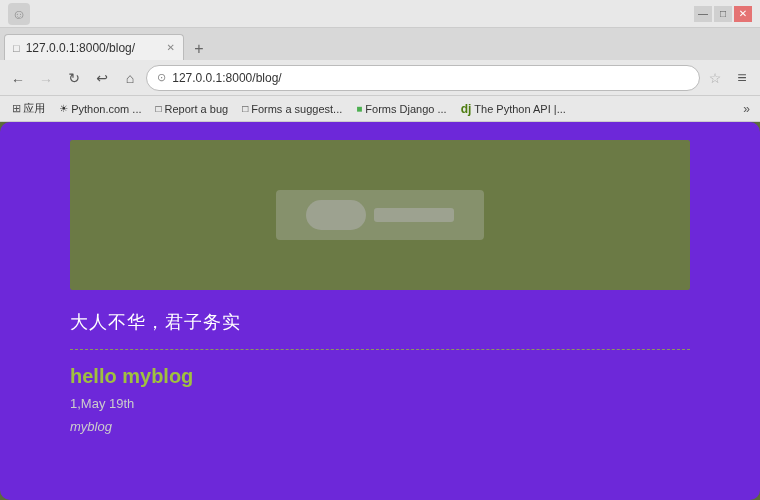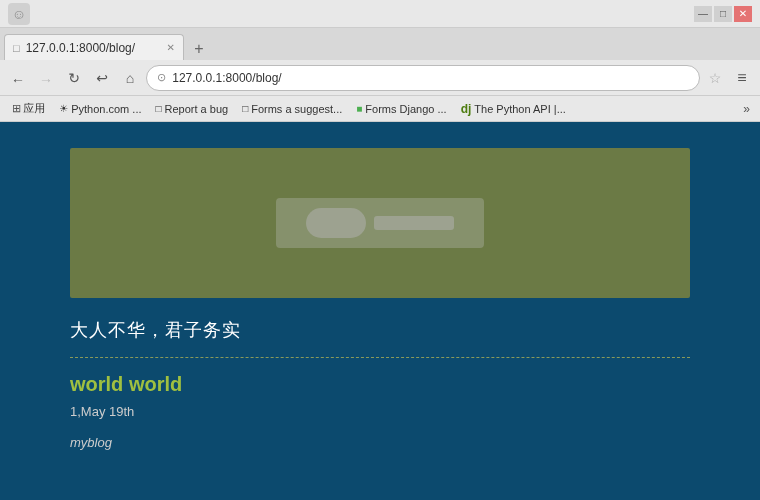--- a/index.html
+++ b/index.html
@@ -215,26 +215,27 @@
       padding: 2px 4px;
       cursor: pointer;
       font-size: 12px;
       color: #555;
       margin-left: auto;
     }
 
     
     .page-content {
       height: calc(500px - 28px - 32px - 36px - 26px);
-      background: #0c4a6e;
+      background: #6d28d9;
       overflow-y: auto;
       display: flex;
       flex-direction: column;
       align-items: center;
-      padding: 16px 30px 20px 30px;
+      padding: 8px 30px 20px 30px;
+      border-radius: 10px;
     }
 
     
     .header-banner {
       width: 100%;
       max-width: 620px;
       height: 150px;
       background: #6b7a45;
       margin-top: 10px;
       border-radius: 2px;
@@ -292,21 +293,21 @@
       font-size: 20px;
       font-weight: bold;
       margin-bottom: 8px;
       cursor: pointer;
     }
     .post-meta {
       width: 100%;
       max-width: 620px;
       color: #ccc;
       font-size: 13px;
-      margin-bottom: 16px;
+      margin-bottom: 8px;
     }
     .post-excerpt {
       width: 100%;
       max-width: 620px;
       color: #ccc;
       font-size: 13px;
       font-style: italic;
     }
   </style>
 </head>
@@ -382,16 +383,16 @@
     <div class="header-logo-area">
       <div class="logo-shape"></div>
       <div class="logo-text-shape"></div>
     </div>
   </div>
 
   <div class="site-title">大人不华，君子务实</div>
 
   <hr class="divider">
 
-  <div class="post-title">world world</div>
+  <div class="post-title">hello myblog</div>
   <div class="post-meta">1,May 19th</div>
   <div class="post-excerpt">myblog</div>
 </div>
 
 </body></html>

